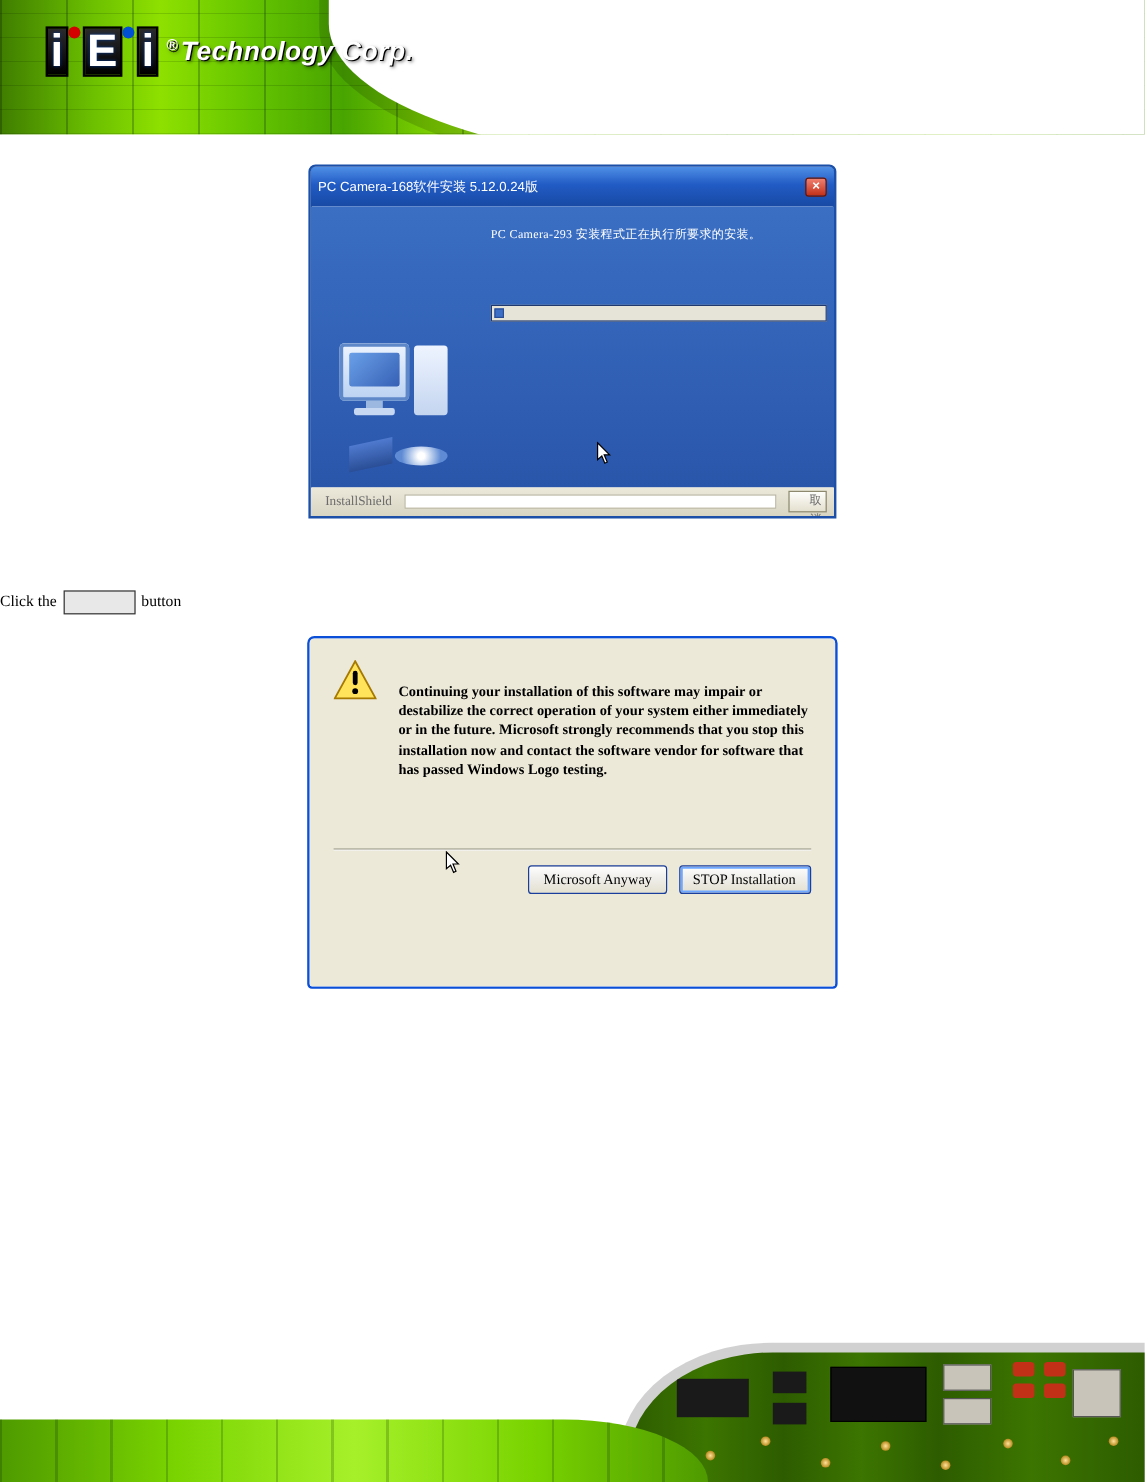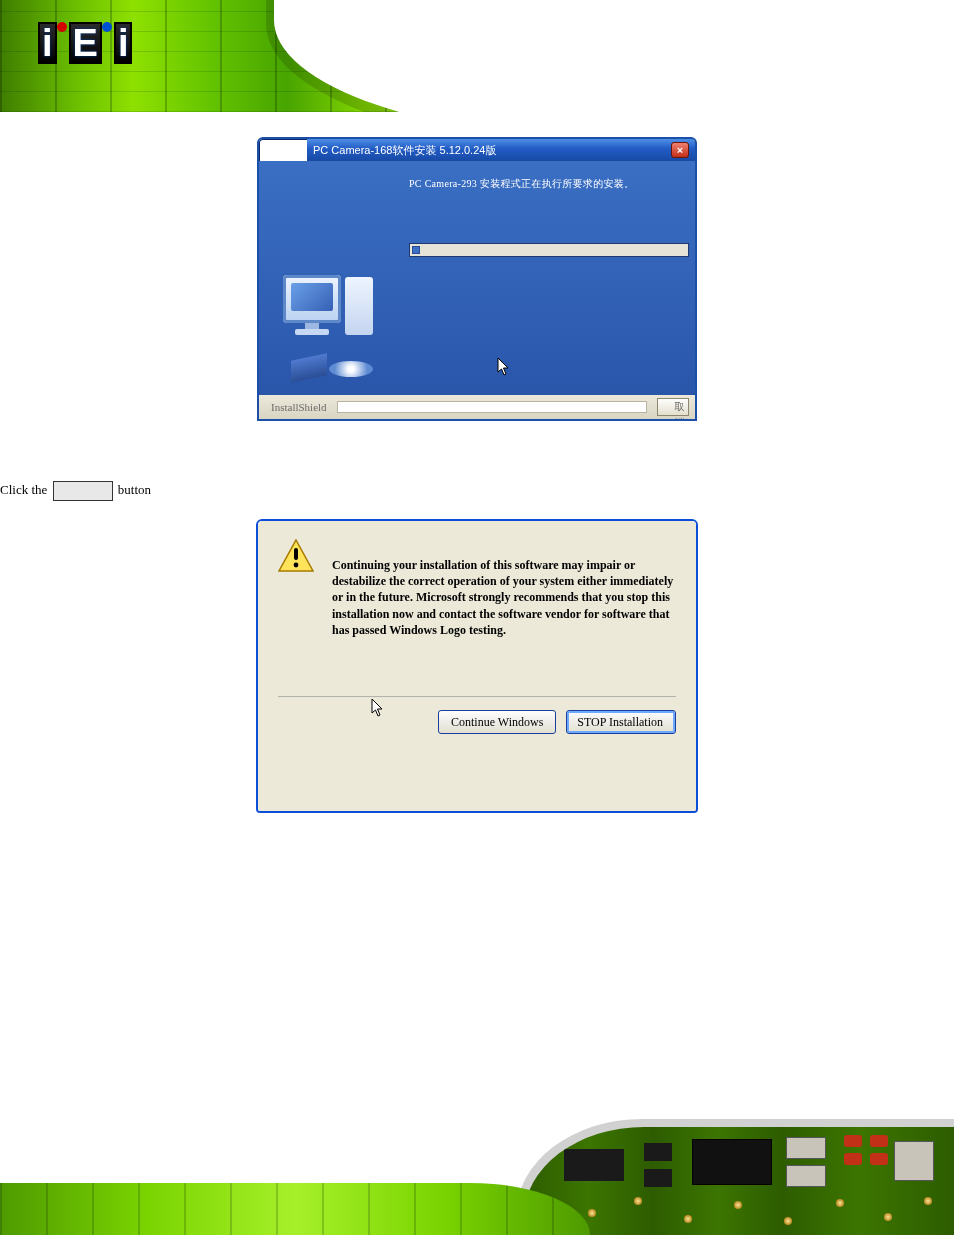--- a/index.html
+++ b/index.html
@@ -89,26 +89,26 @@
   .win1 {
     position:relative;
     margin:0 auto;
     width:440px;
     border:2px solid #1b4fa8;
     border-radius:6px 6px 0 0;
     overflow:hidden;
     box-shadow:0 0 0 1px #0a2a6d inset;
   }
   .win1 .titlebar{
-    height:22px;
+    height:33px;
     background:linear-gradient(#4f8fe6,#215bc4 45%,#184aa5);
     color:#fff;
     font:11px/22px Tahoma,sans-serif;
     padding:0 6px;
-    display:flex;justify-content:space-between;align-items:center;margin-left:48px;
+    display:flex;justify-content:space-between;align-items:center;
   }
   .win1 .close{
     width:18px;height:16px;background:linear-gradient(#f08070,#c23018);
     border:1px solid #6d1300;border-radius:3px;
     display:flex;align-items:center;justify-content:center;
     color:#fff;font:700 11px/1 Arial;
   }
   .win1 .subtitle{
     height:30px;background:#0a2a6d;color:#fff;
     font:11px/30px Tahoma;padding-left:14px;
@@ -292,20 +292,23 @@
   </div>
   <div class="swoosh-shadow"></div>
   <div class="swoosh"></div>
   <div class="logo">
     <span class="logo-box">
       <span class="logo-letter">i</span>
         <span class="logo-bullet lb-red"></span>
       <span class="logo-letter">E</span>
         <span class="logo-bullet lb-blue"></span>
       <span class="logo-letter">i</span>
+    </span>
+    <span class="logo-tag">
+      <span class="logo-r">®</span><span>Technology Corp.</span>
     </span>
   </div>
 </div>
 
 <div class="content">
 
   <div class="win1">
     <div class="titlebar">
       <span>PC Camera-168软件安装 5.12.0.24版</span>
       <span class="close">
@@ -358,21 +361,21 @@
           <p class="text2">Continuing your installation of this software may impair or destabilize the correct operation of your system either immediately or in the future. Microsoft strongly recommends that you stop this installation now and contact the software vendor for software that has passed Windows Logo testing.</p>
         </div>
       </div>
       <span class="cursor2">
         <svg class="cursor-svg" viewBox="0 0 14 20">
             <path d="M1 1 L1 15 L4.5 12 L7 18 L9 17 L6.5 11 L11 11 Z" fill="#fff" stroke="#000" stroke-width="1"></path>
           </svg>
       </span>
       <div class="sep"></div>
       <div class="btnrow">
-        <button class="btn">Continue Windows</button>
+        <button class="btn">Microsoft Anyway</button>
         <button class="btn focus">STOP Installation</button>
       </div>
     </div>
   </div>
 
 </div>
 
 <div class="banner-bot">
   <div class="chipshadow"></div>
   <div class="chipboard">

